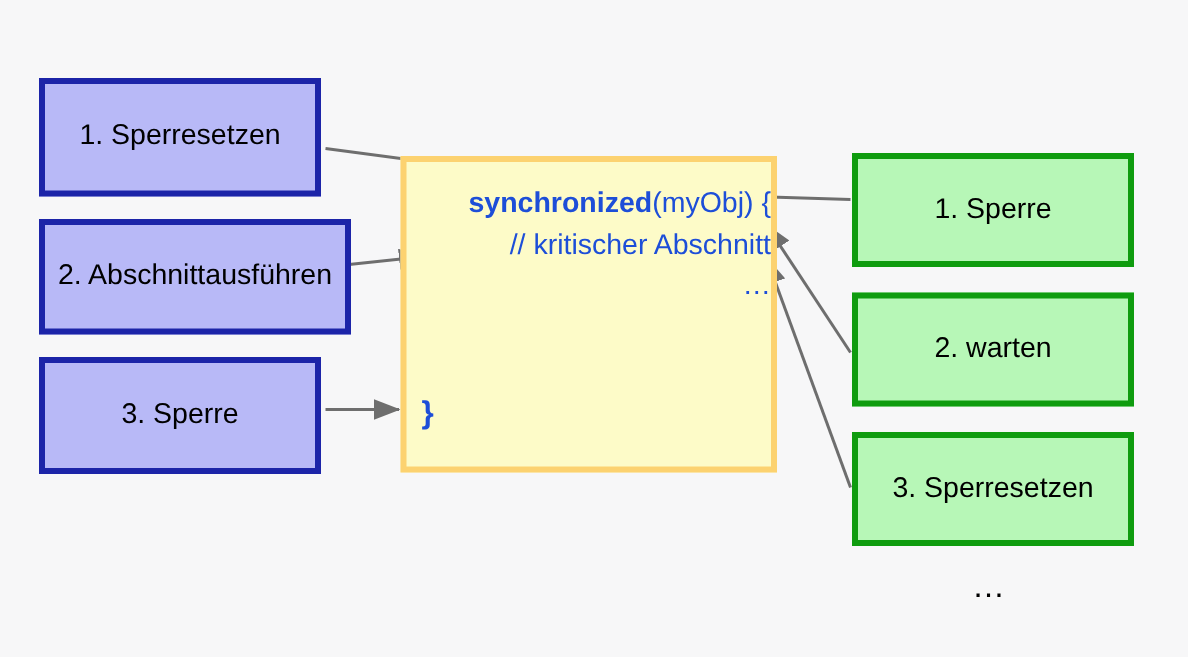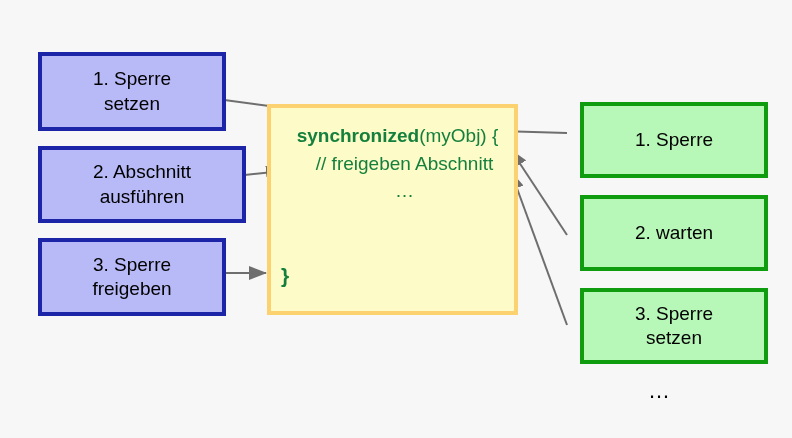--- a/index.html
+++ b/index.html
@@ -15,26 +15,24 @@
   }
   #stage {
     position: relative;
     width: 792px;
     height: 438px;
   }
   .box {
     position: absolute;
     box-sizing: border-box;
     display: flex;
-    flex-direction: column;
     align-items: center;
     justify-content: center;
     text-align: center;
     line-height: 1.28;
-    margin-left: 12px;
   }
   .blue-box {
     background: #b8b9f7;
     border: 4px solid #1c24a8;
     color: #000000;
     font-size: 19px;
   }
   .green-box {
     background: #b7f7b7;
     border: 4px solid #0f9c0f;
@@ -45,22 +43,22 @@
     display: block;
     white-space: nowrap;
   }
   .code-box {
     position: absolute;
     box-sizing: border-box;
     background: #fdfbc8;
     border: 4px solid #fcd270;
     padding: 14px 0 0 10px;
     font-size: 19px;
-    color: #15803d;
-    text-align: center;
+    color: #1d4ed8;
+    text-align: right;
   }
   .code-line {
     white-space: nowrap;
     line-height: 1.45;
   }
   .code-line.indent {
     padding-left: 14px;
   }
   .kw {
     font-weight: bold;
@@ -111,28 +109,27 @@
     <span class="line">setzen</span>
   </div>
 
   <div class="box blue-box" style="left:26px; top:146px; width:208px; height:77px;">
     <span class="line">2. Abschnitt</span>
     <span class="line">ausführen</span>
   </div>
 
   <div class="box blue-box" style="left:26px; top:238px; width:188px; height:78px;">
     <span class="line">3. Sperre</span>
-    <span class="line">freigeben</span>
   </div>
 
   <div class="code-box" style="left:267px; top:104px; width:251px; height:211px;">
     <div class="code-line">
       <span class="kw">synchronized</span><span>(myObj) {</span>
     </div>
-    <div class="code-line indent">// freigeben Abschnitt</div>
+    <div class="code-line indent">// kritischer Abschnitt</div>
     <div class="code-line indent">…</div>
     <div class="close-brace">}</div>
   </div>
 
   <div class="box green-box" style="left:568px; top:102px; width:188px; height:76px;">
     <span class="line">1. Sperre</span>
   </div>
 
   <div class="box green-box" style="left:568px; top:195px; width:188px; height:76px;justify-content:center;">
     <span class="line">2. warten</span>

